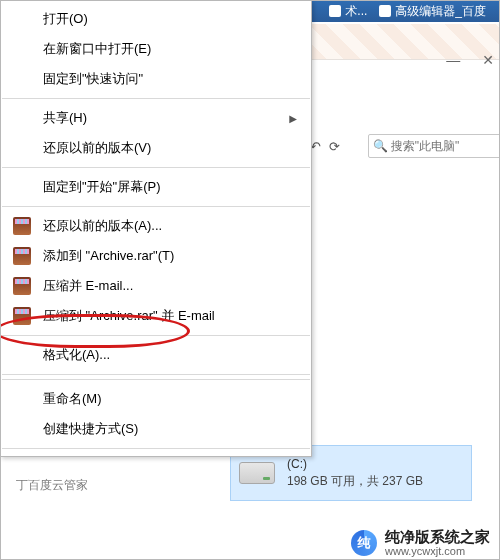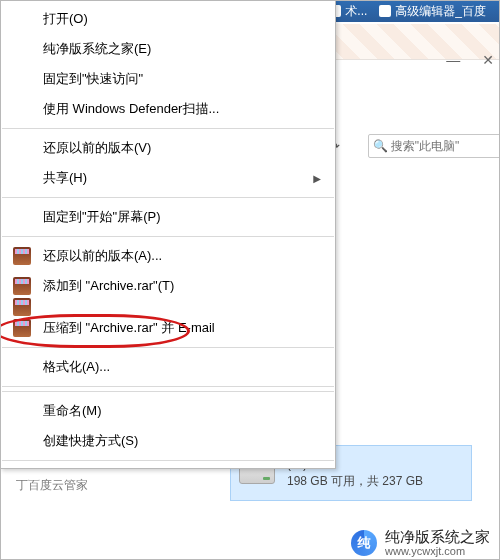--- a/index.html
+++ b/index.html
@@ -27,34 +27,34 @@
 
   .drive-tile { position: absolute; left: 230px; top: 445px; width: 242px; height: 56px; background: #d8ecff; border: 1px solid #a9d1f7; display: flex; align-items: center; padding: 6px 8px; gap: 12px; }
   .drive-tile .drv-icon { width: 36px; height: 22px; background: linear-gradient(#e7e7e7,#cfcfcf); border: 1px solid #a8a8a8; border-radius: 3px; position: relative; }
   .drive-tile .drv-icon::after { content:""; position:absolute; right:4px; bottom:3px; width:7px; height:3px; background:#6a6; border-radius:1px; }
   .drive-tile .txt { color:#444; font-size: 12px; }
   .drive-tile .label-line { font-size: 12px; color:#333; margin-bottom: 2px; }
 
   .cloud-text { position: absolute; left: 16px; top: 477px; color:#7a7a7a; font-size: 12px; }
 
   
-  .ctx-menu { position: absolute; left: 0; top: 0; width: 336px; background:#fff; border: 1px solid #b8b8b8; padding: 3px 0; box-shadow: 2px 2px 4px rgba(0,0,0,.18); }
+  .ctx-menu { position: absolute; left: 0; top: 0; width: 312px; background:#fff; border: 1px solid #b8b8b8; padding: 3px 0; box-shadow: 2px 2px 4px rgba(0,0,0,.18); }
   .ctx-menu .item { padding: 6px 20px 6px 42px; position: relative; cursor: default; color:#000; font-size: 13px; }
   .ctx-menu .item .arrow { position: absolute; right: 14px; top: 50%; transform: translateY(-50%); color:#555; font-size: 10px; }
   .ctx-menu .sep { height: 1px; background:#d9d9d9; margin: 4px 1px; }
   .ctx-menu .icon { position: absolute; left: 12px; top: 50%; transform: translateY(-50%); width: 18px; height: 18px; }
   .rar-icon { background: linear-gradient(#7a3720,#b46a3d); border-radius: 2px; position: relative; }
   .rar-icon::before { content:""; position:absolute; left:2px; top:2px; right:2px; height:5px; background: repeating-linear-gradient(90deg,#e9c,#e9c 2px,#9ce 2px,#9ce 4px); }
 
   .highlight-oval { position: absolute; left: -6px; top: 314px; width: 196px; height: 34px; border: 3px solid #d31a1a; border-radius: 50%/60%; pointer-events:none; }
 
   
   .watermark { position:absolute; right: 0; bottom: 0; height: 34px; display:flex; align-items:center; gap:8px; background: rgba(255,255,255,.9); padding: 2px 10px 2px 6px; }
   .watermark .logo { width: 26px; height: 26px; border-radius: 50%; background: conic-gradient(#5aa9ff, #2d6fe0); display:flex; align-items:center; justify-content:center; color:#fff; font-weight:bold; font-size: 13px; }
-  .watermark .zh { color:#222; font-weight: 400; font-size: 15px; }
+  .watermark .zh { color:#222; font-weight: 700; font-size: 15px; }
   .watermark .url { color:#666; font-size: 11px; }
   .watermark .col { display:flex; flex-direction:column; line-height:1.15; }
 
   .frame-border { position:absolute; inset:0; border: 1px solid #b8b8b8; pointer-events:none; }
 </style>
 </head>
 <body>
 
 <div class="canvas">
   <div class="backdrop">
@@ -94,32 +94,31 @@
         <div class="label-line"><span>(C:)</span></div>
         <div class="txt">198 GB 可用，共 237 GB</div>
       </div>
     </div>
 
     <div class="cloud-text">丁百度云管家</div>
   </div>
 
   <div class="ctx-menu">
     <div class="item"><span>打开(O)</span></div>
-    <div class="item"><span>纯净版系统之家(E)</span></div>
+    <div class="item"><span>在新窗口中打开(E)</span></div>
     <div class="item"><span>固定到"快速访问"</span></div>
-    <div class="item"><span>使用 Windows Defender扫描...</span></div>
     <div class="sep"></div>
+    <div class="item"><span>共享(H)</span><span class="arrow">▶</span></div>
     <div class="item"><span>还原以前的版本(V)</span></div>
-    <div class="item"><span>共享(H)</span><span class="arrow">▶</span></div>
     <div class="sep"></div>
     <div class="item"><span>固定到"开始"屏幕(P)</span></div>
     <div class="sep"></div>
     <div class="item"><span class="icon rar-icon"></span><span>还原以前的版本(A)...</span></div>
     <div class="item"><span class="icon rar-icon"></span><span>添加到 "Archive.rar"(T)</span></div>
-    <div class="item"><span class="icon rar-icon"></span></div>
+    <div class="item"><span class="icon rar-icon"></span><span>压缩并 E-mail...</span></div>
     <div class="item"><span class="icon rar-icon"></span><span>压缩到 "Archive.rar" 并 E-mail</span></div>
     <div class="sep"></div>
     <div class="item"><span>格式化(A)...</span></div>
     <div class="sep"></div>
     <div class="sep"></div>
     <div class="item"><span>重命名(M)</span></div>
     <div class="item"><span>创建快捷方式(S)</span></div>
     <div class="sep"></div>
   </div>
 

